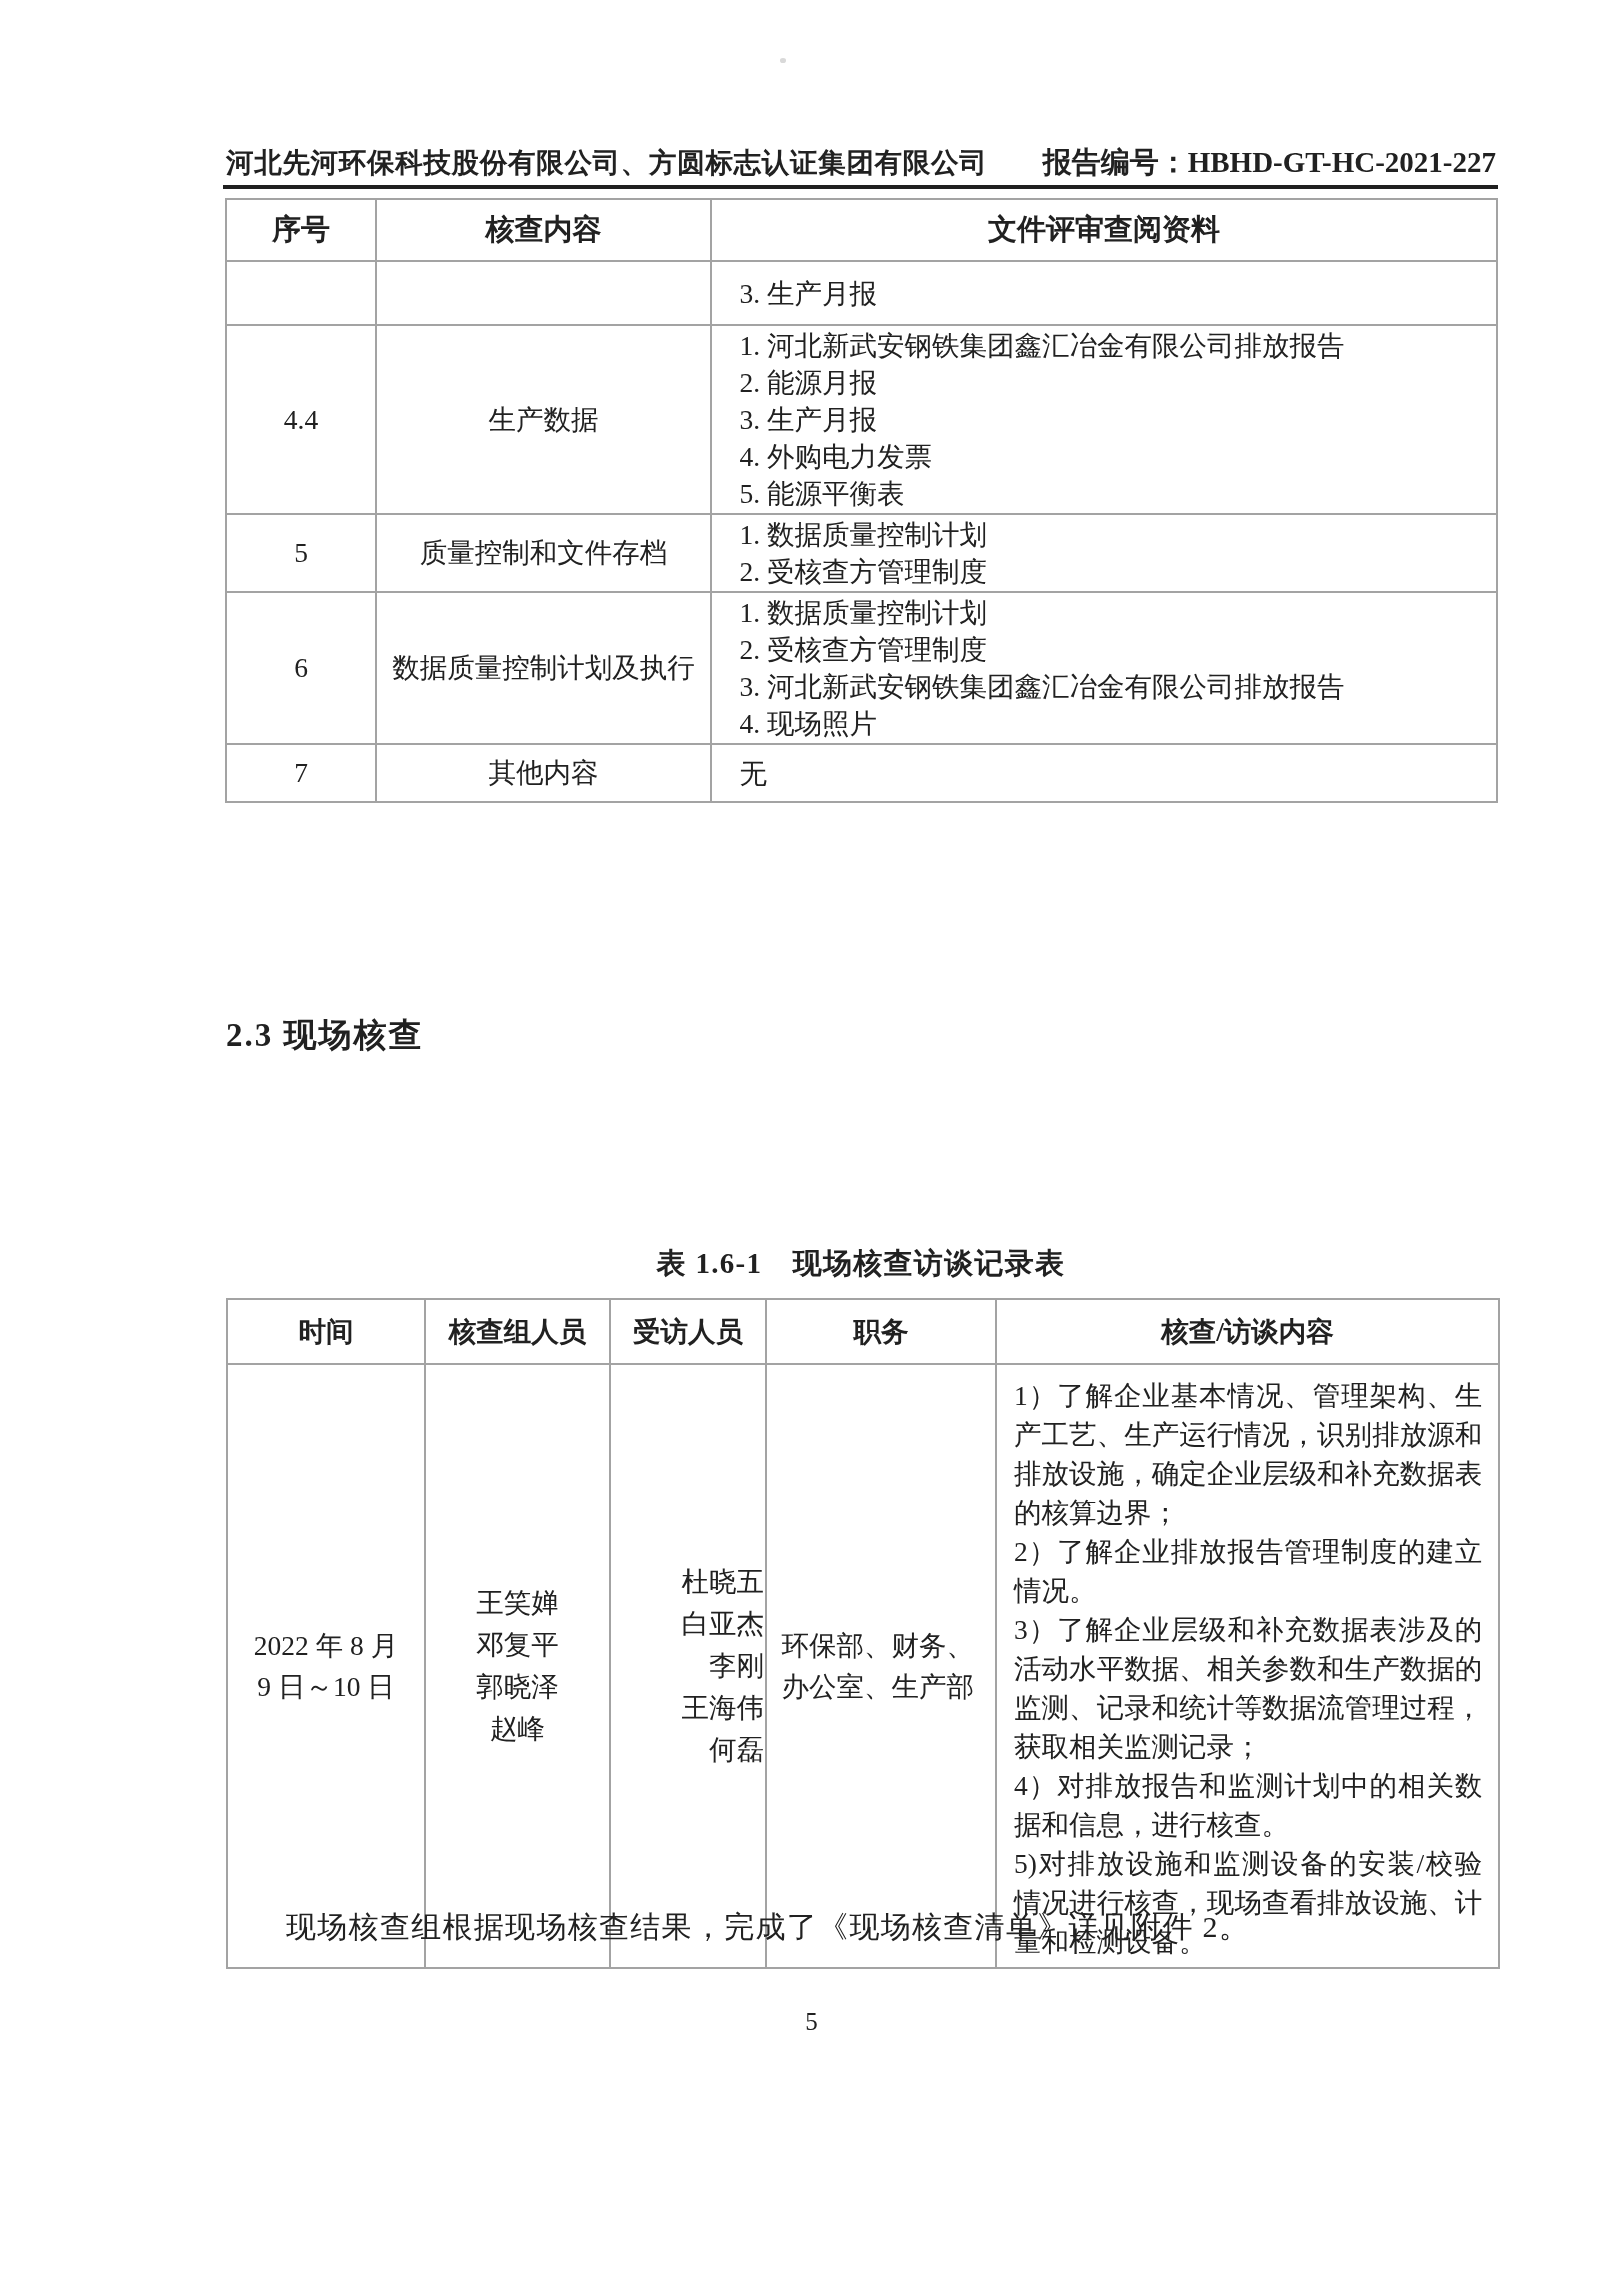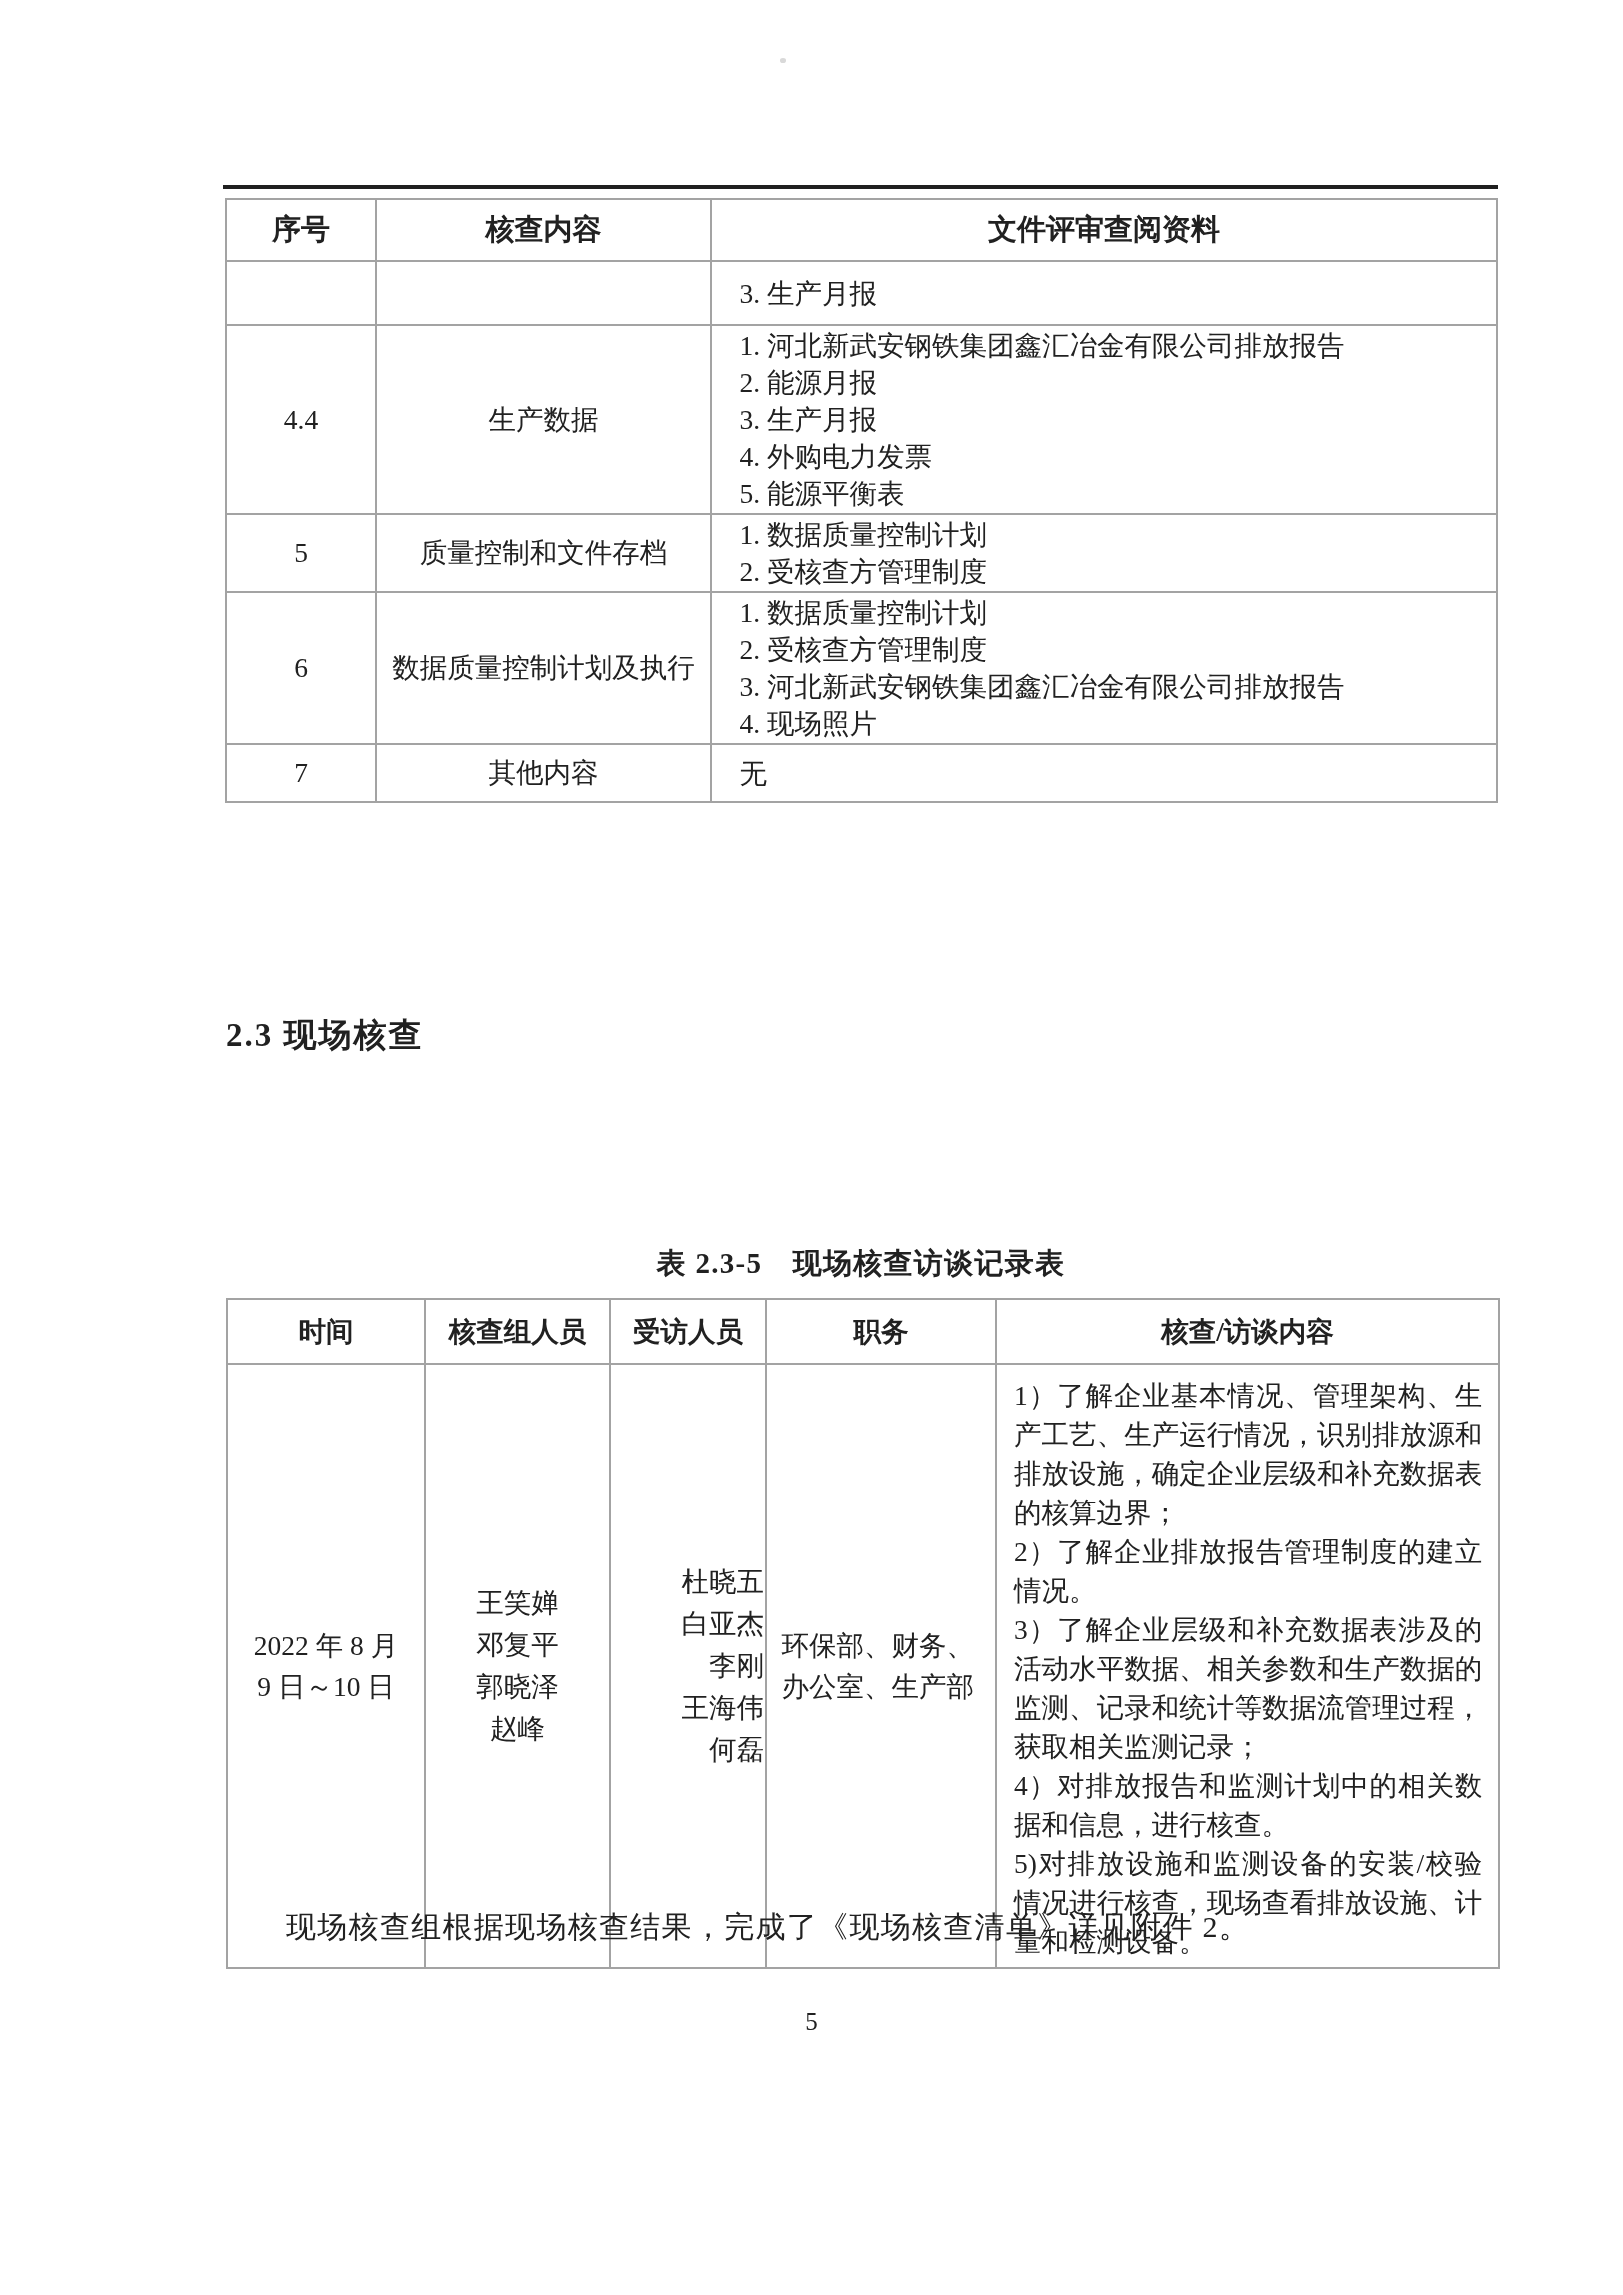--- a/index.html
+++ b/index.html
@@ -88,20 +88,24 @@
     font-size:25px;text-align:center;
   }
 </style>
 </head>
 <body>
 
 <div class="page">
 
   <div class="speck"></div>
 
+  <header class="doc-header">
+    <span class="orgs">河北先河环保科技股份有限公司、方圆标志认证集团有限公司</span>
+    <span class="report-no"><span>报告编号：</span><span>HBHD-GT-HC-2021-227</span></span>
+  </header>
   <div class="header-rule"></div>
 
   <table class="t1">
     <colgroup>
       <col style="width:150px">
         <col style="width:335px">
         <col style="width:786px">
     </colgroup>
     <thead>
       <tr>
@@ -154,21 +158,21 @@
             <div class="mline">无</div>
           </td>
         </tr>
       </tbody>
   </table>
 
 
   <h2 class="section-heading">2.3 现场核查</h2>
 
 
-  <div class="table-caption">表 2.3-5　现场核查访谈记录表</div>
+  <div class="table-caption">表 1.6-1　现场核查访谈记录表</div>
 
   <table class="t2">
     <colgroup>
       <col style="width:198px">
         <col style="width:185px">
         <col style="width:156px">
         <col style="width:230px">
         <col style="width:503px">
     </colgroup>
     <thead>

